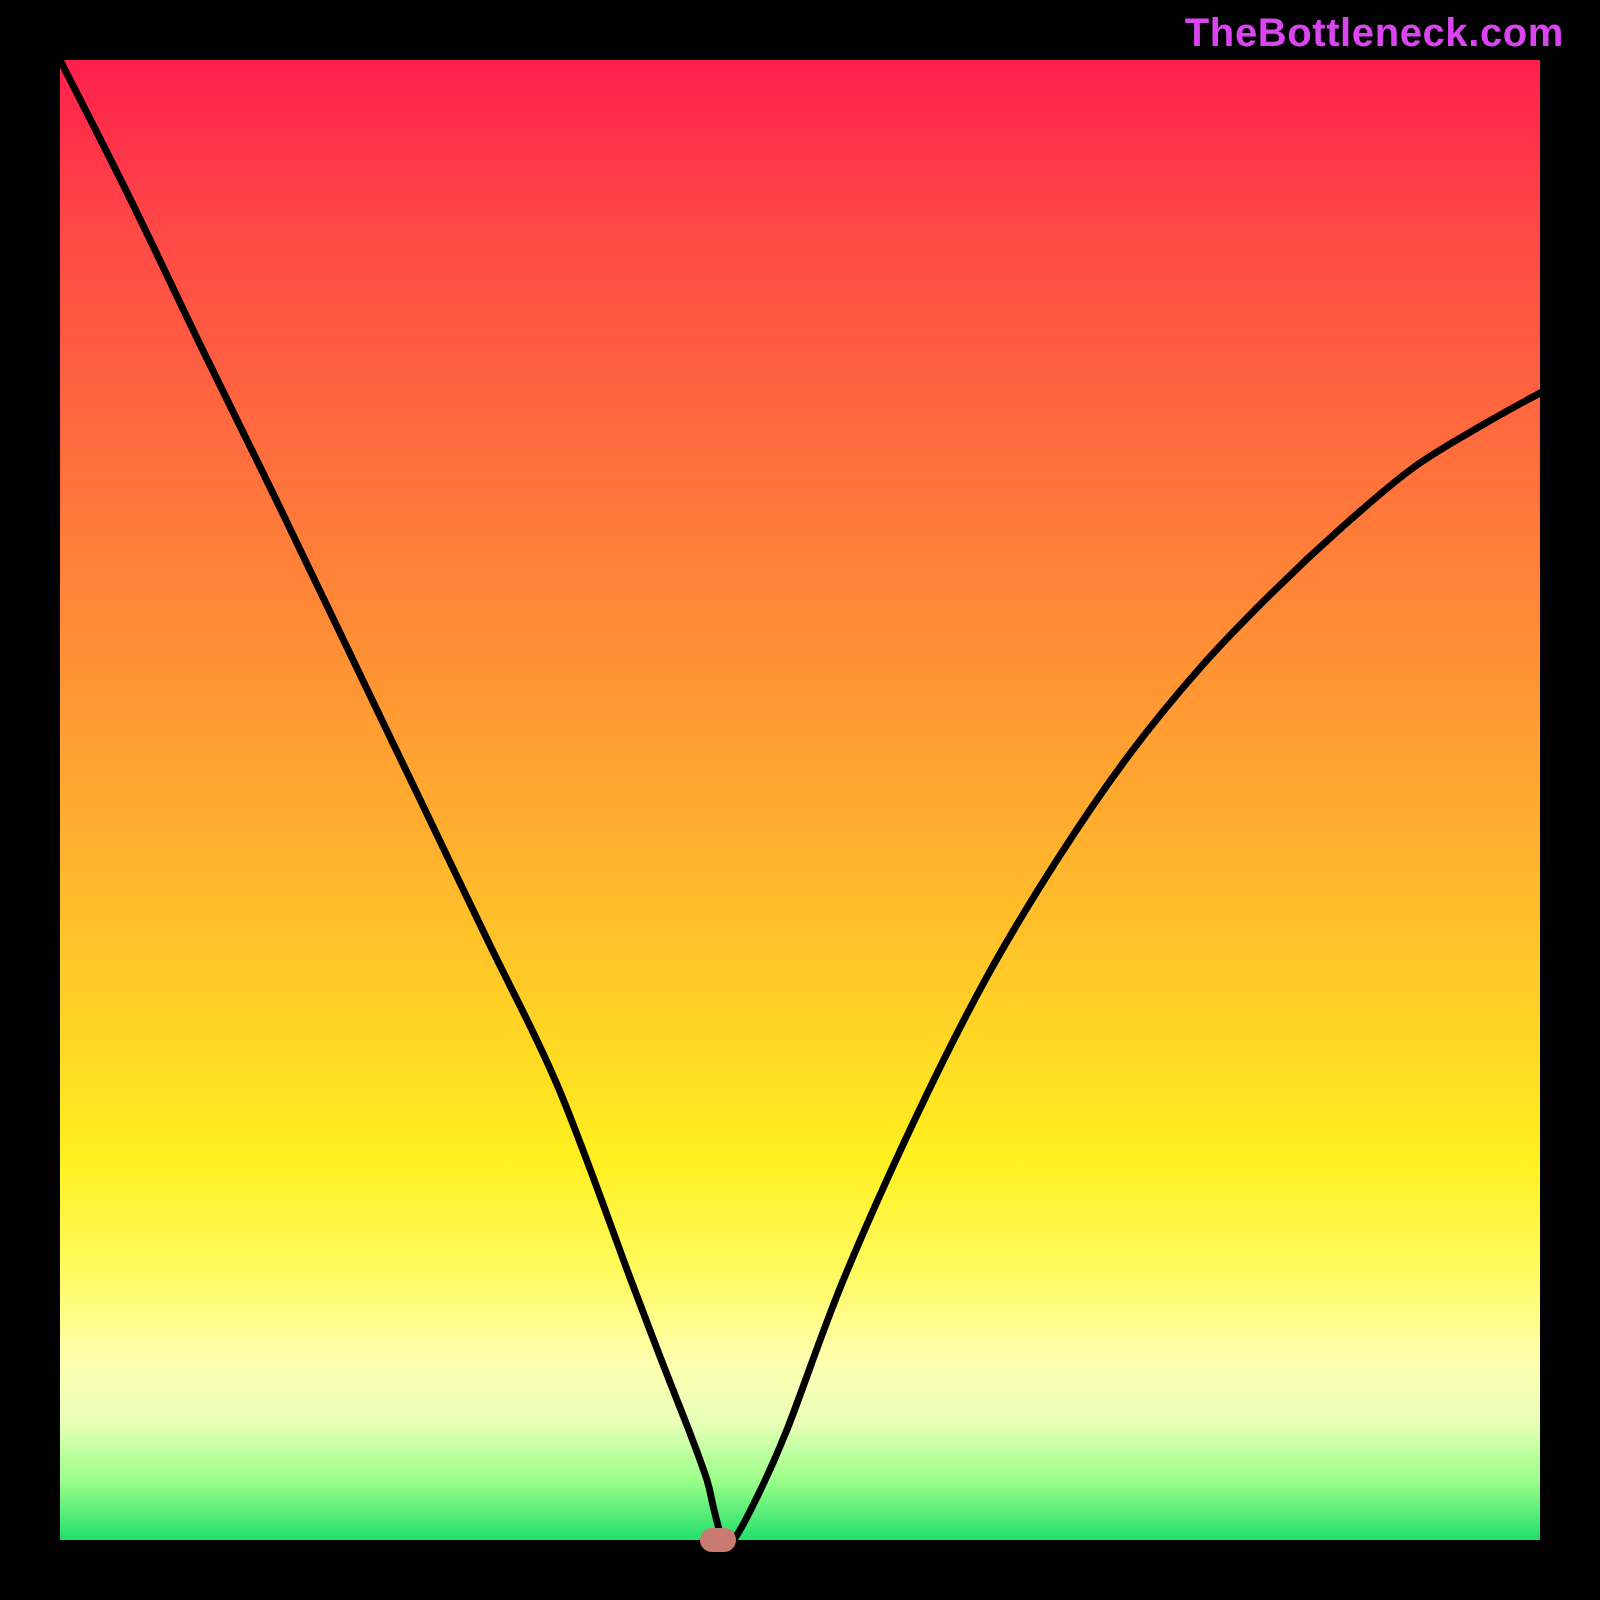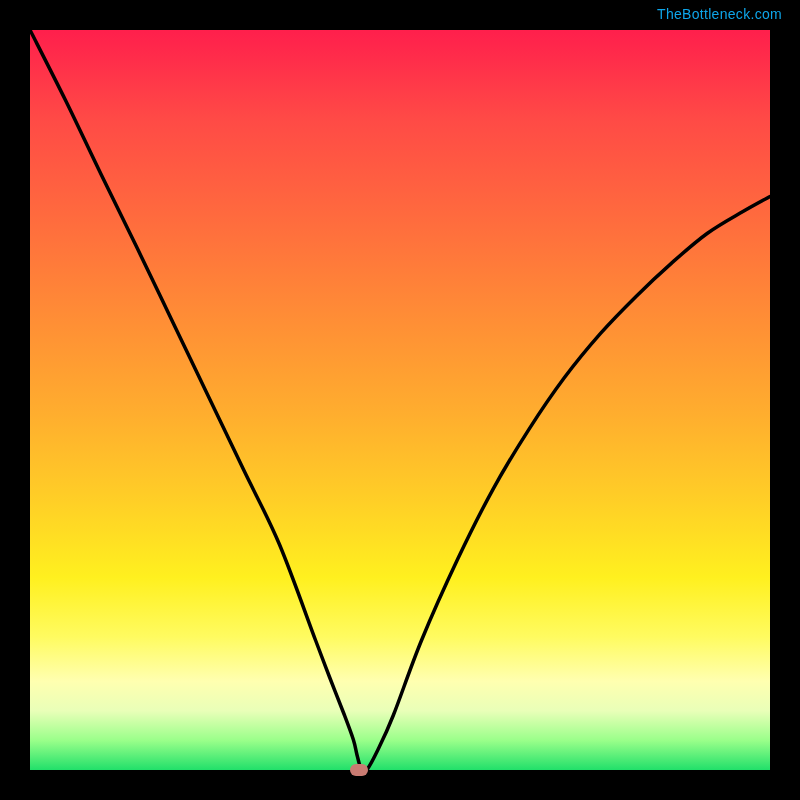--- a/index.html
+++ b/index.html
@@ -37,23 +37,23 @@
       #ffffb0 88%,
       #e9ffb8 92%,
       #9aff8a 96%,
       #21e06a 100%
     );
   }
   .watermark {
     position: absolute;
     top: 6px;
     right: 18px;
-    color: #0ea5e9;
-    font-size: 14px;
-    font-weight: 400;
+    color: #d946ef;
+    font-size: 20px;
+    font-weight: 700;
     letter-spacing: 0.3px;
     user-select: none;
   }
   svg.curve {
     position: absolute;
     left: 0;
     top: 0;
     width: 740px;
     height: 740px;
   }

